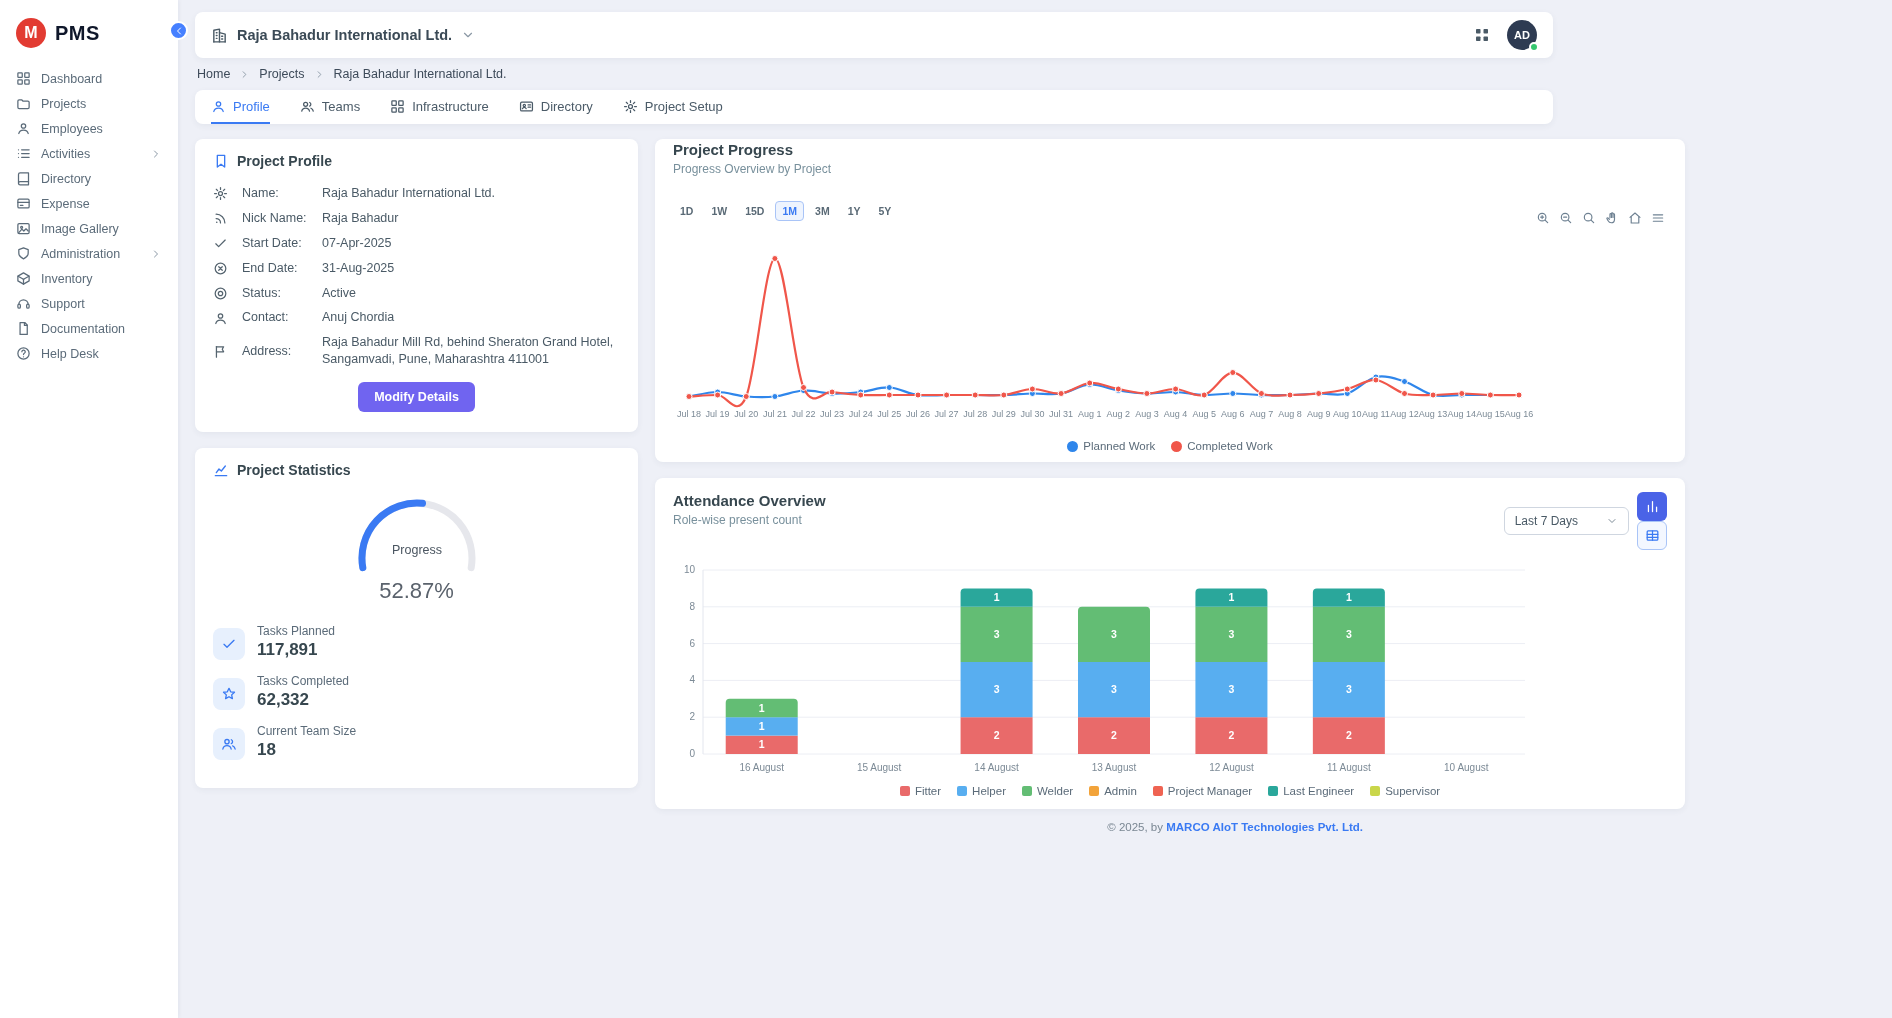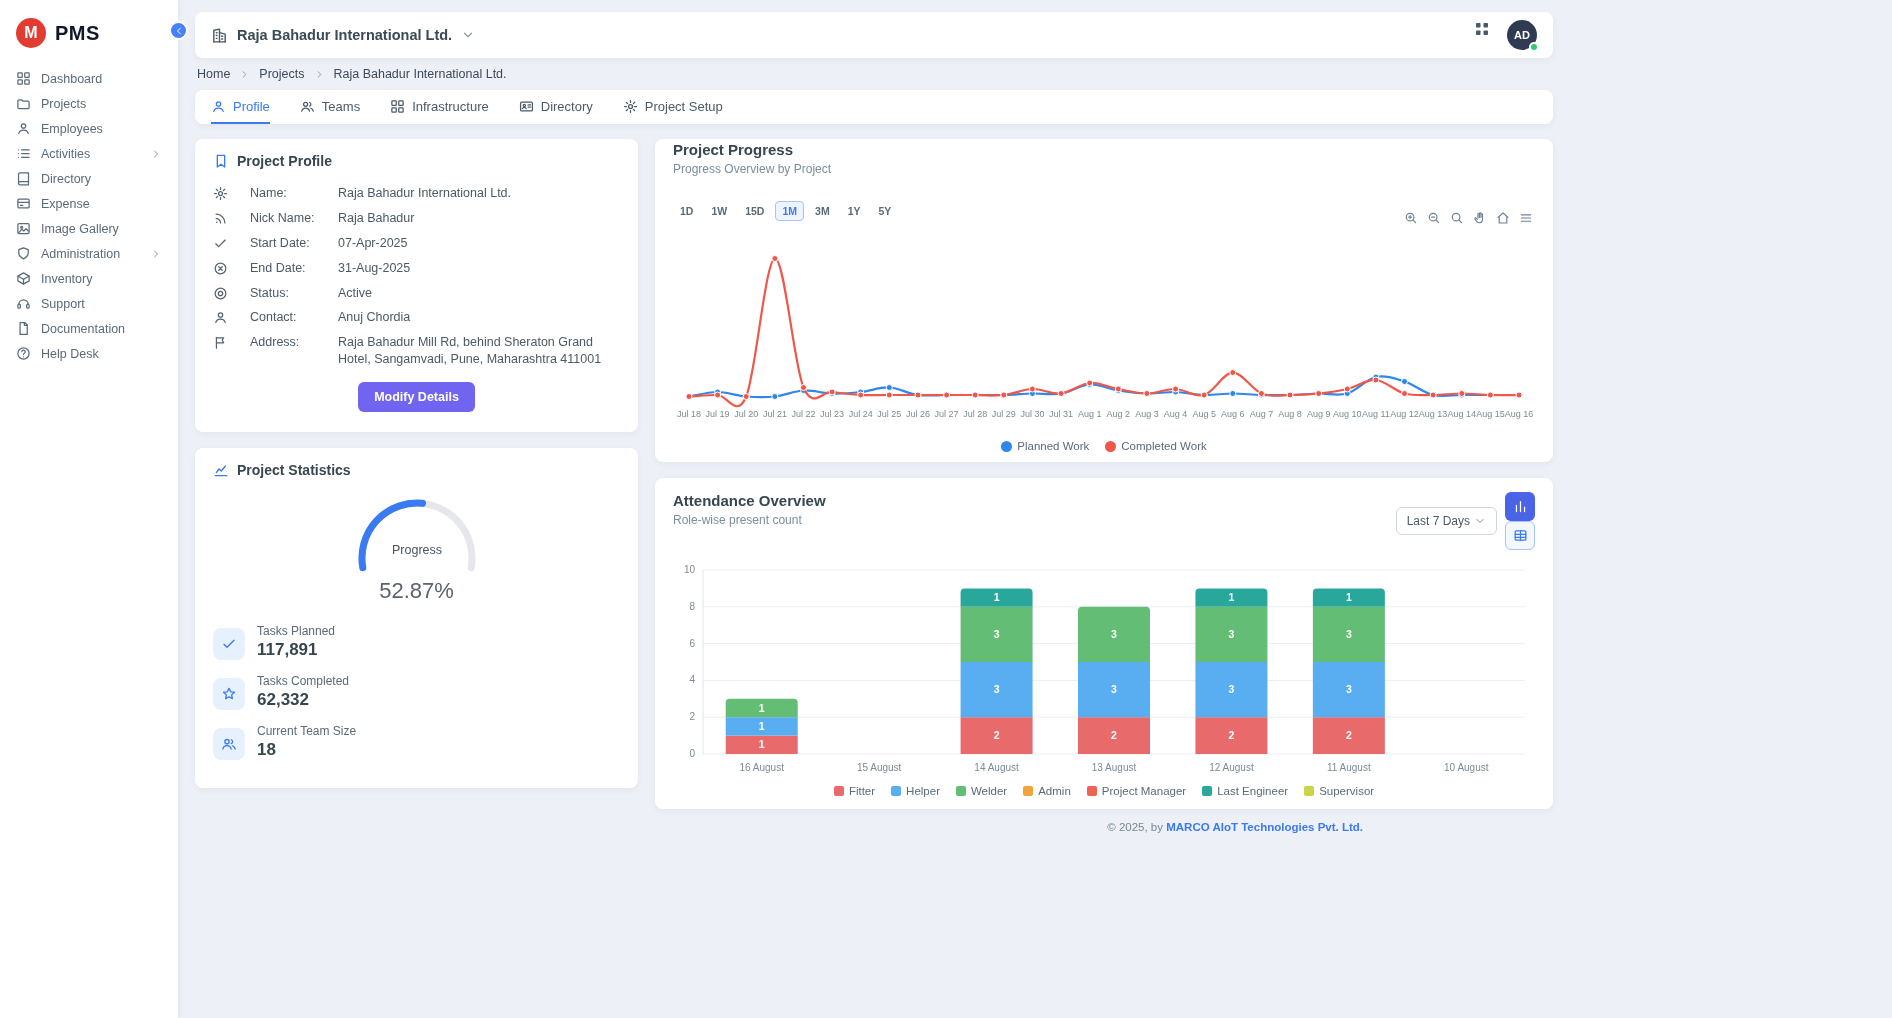--- a/index.html
+++ b/index.html
@@ -18,39 +18,39 @@
 .menu-item{display:flex;align-items:center;gap:10px;height:25px;padding:0 16px;font-size:12.5px;color:#5b6b79;cursor:pointer}
 .menu-item .icon{color:#5b6b79}
 .menu-item .chev{margin-left:auto;color:#8b98a5}
 .collapse-btn{position:absolute;left:169px;top:21px;width:19px;height:19px;border-radius:50%;background:#4680ff;color:#fff;border:2px solid #fff;cursor:pointer;z-index:3;display:flex;align-items:center;justify-content:center;padding:0}
 .main{flex:1;height:100%}
 .container{width:1375px;padding:12px 0 0 17px}
 .card{background:#fff;border-radius:8px;box-shadow:0 2px 6px rgba(47,60,90,.06)}
 .topbar{width:1358px;height:46px;display:flex;align-items:center;justify-content:space-between;padding:0 16px;margin-bottom:4px}
 .topbar-left{display:flex;align-items:center;gap:9px;font-size:14.5px;font-weight:700;color:#3b4a56;cursor:pointer}
 .topbar-left .icon{color:#4a5a66}
-.topbar-right{display:flex;align-items:flex-start;gap:16px}
+.topbar-right{display:flex;align-items:center;gap:16px}
 .appsbtn{color:#4a5a66;cursor:pointer}
 .avatar{width:30px;height:30px;border-radius:50%;background:var(--avatar-bg);color:#fff;font-size:11px;font-weight:700;display:flex;align-items:center;justify-content:center;position:relative;cursor:pointer}
 .status-dot{position:absolute;right:-2px;bottom:-2px;width:10px;height:10px;border-radius:50%;background:var(--online-green);border:2px solid #fff}
 .breadcrumb{display:flex;align-items:center;gap:9px;margin:9px 2px 9px;font-size:12.5px;color:#3d4a59}
 .bc-item{cursor:pointer}
 .bc-item.last{cursor:default}
 .bc-sep{color:#8b98a5}
 .tabs{width:1358px;height:34px;display:flex;align-items:stretch;gap:30px;padding:0 16px;margin-bottom:15px}
 .tab{display:flex;align-items:center;gap:7px;font-size:13px;color:#4b5b68;cursor:pointer;border-bottom:2px solid transparent}
 .tab.active{color:var(--accent-blue);border-bottom-color:var(--accent-blue)}
-.content{display:flex;gap:17px;width:1358px}
+.content{display:flex;gap:17px;width:1490px}
 .col-left{width:443px;min-width:443px;display:flex;flex-direction:column;gap:16px}
 .col-right{flex:1;display:flex;flex-direction:column;gap:16px}
 .profile-card{padding:14px 18px 18px}
 .card-title{display:flex;align-items:center;gap:8px;font-size:14px;font-weight:700;color:#37474f}
 .card-title .accent{color:var(--accent-blue)}
 #profile-fields{margin-top:16px}
-.field{display:flex;align-items:flex-start;gap:22px;font-size:12.5px;color:#4a5a66;margin-bottom:8px;line-height:1.35}
+.field{display:flex;align-items:center;gap:14px;font-size:12.5px;color:#4a5a66;margin-bottom:8px;line-height:1.35}
 .ficon{color:#55646f;margin-top:1px}
 .field-label{width:66px;min-width:66px}
 .field-value{flex:1}
 .btn-primary{display:block;margin:14px auto 2px;background:var(--primary-button);color:#fff;border:none;border-radius:6px;padding:8px 16px;font-size:12.5px;font-weight:700;cursor:pointer}
 .stats-card{padding:14px 18px;min-height:332px}
 .gauge-wrap{display:flex;justify-content:center;margin-top:10px}
 .gauge-pct{text-align:center;font-size:22px;color:#5a626c}
 #stats-list{margin-top:20px}
 .stat-row{display:flex;align-items:flex-end;gap:12px;margin-bottom:14px}
 .stat-icon{width:32px;height:32px;border-radius:8px;background:#e7f0fd;color:var(--accent-blue);display:flex;align-items:center;justify-content:center}
@@ -65,21 +65,21 @@
 .chart-toolbar{position:absolute;top:72px;right:20px;display:flex;gap:9px;color:#6e8192}
 .chart-toolbar .tool{cursor:pointer}
 #line-chart-mount{margin-top:4px}
 .legend{display:flex;justify-content:center;align-items:center;gap:16px;font-size:11.5px;color:#5b6b79;flex-wrap:wrap}
 .legend-item{display:inline-flex;align-items:center;gap:5px;cursor:pointer}
 .legend-dot{width:11px;height:11px;border-radius:50%}
 .legend-sq{width:10px;height:10px;border-radius:2px}
 .attendance-card{padding:14px 18px 12px}
 .att-head{display:flex;justify-content:space-between;align-items:flex-start}
 .att-controls{display:flex;align-items:center;gap:8px}
-.select{display:flex;align-items:center;justify-content:space-between;min-width:100px;border:1px solid #cfd6e0;border-radius:6px;padding:6px 10px;font-size:12px;color:#4a5a66;cursor:pointer;background:#fff;gap:4px}
+.select{display:flex;align-items:center;justify-content:space-between;min-width:100px;border:1px solid #cfd6e0;border-radius:6px;padding:6px 10px;font-size:12px;color:#4a5a66;cursor:pointer;background:#fff;gap:28px}
 .select .icon{color:#7c8a96}
 .toggle-btn{width:30px;height:29px;border-radius:6px;display:flex;align-items:center;justify-content:center;cursor:pointer;border:1px solid transparent;background:transparent;padding:0}
 .toggle-btn.active{background:var(--toggle-active);color:#fff}
 .toggle-btn.alt{background:#f3f7ff;color:var(--accent-blue);border-color:#a9c4f7}
 #bar-chart-mount{margin-top:8px}
 .footer{width:1358px;text-align:right;padding-right:190px;margin:12px 0 28px;font-size:11.5px;color:#7a8793}
 .footer-link{color:var(--accent-blue);font-weight:700;text-decoration:none;cursor:pointer}
 .icon{display:inline-flex;flex-shrink:0}
 .icon svg{width:100%;height:100%;display:block}
 .i11{width:11px;height:11px}.i12{width:12px;height:12px}.i14{width:14px;height:14px}

